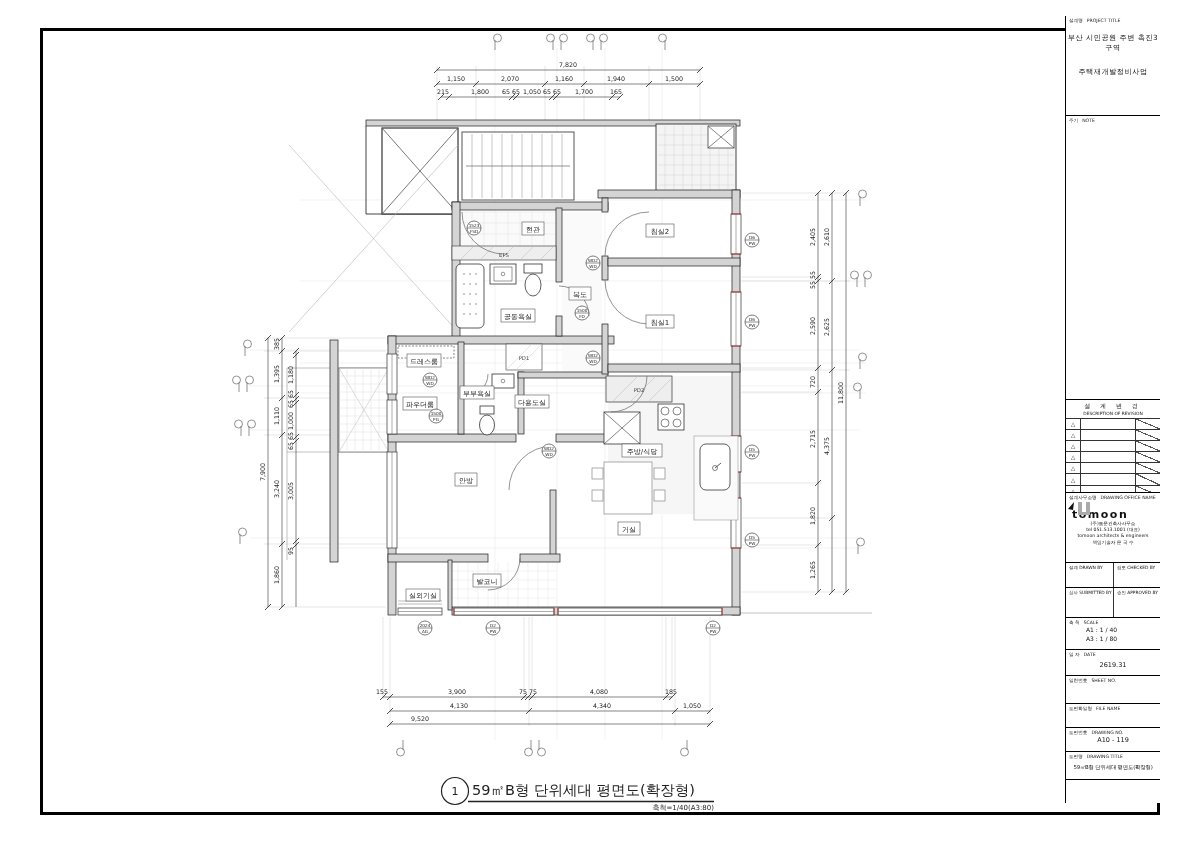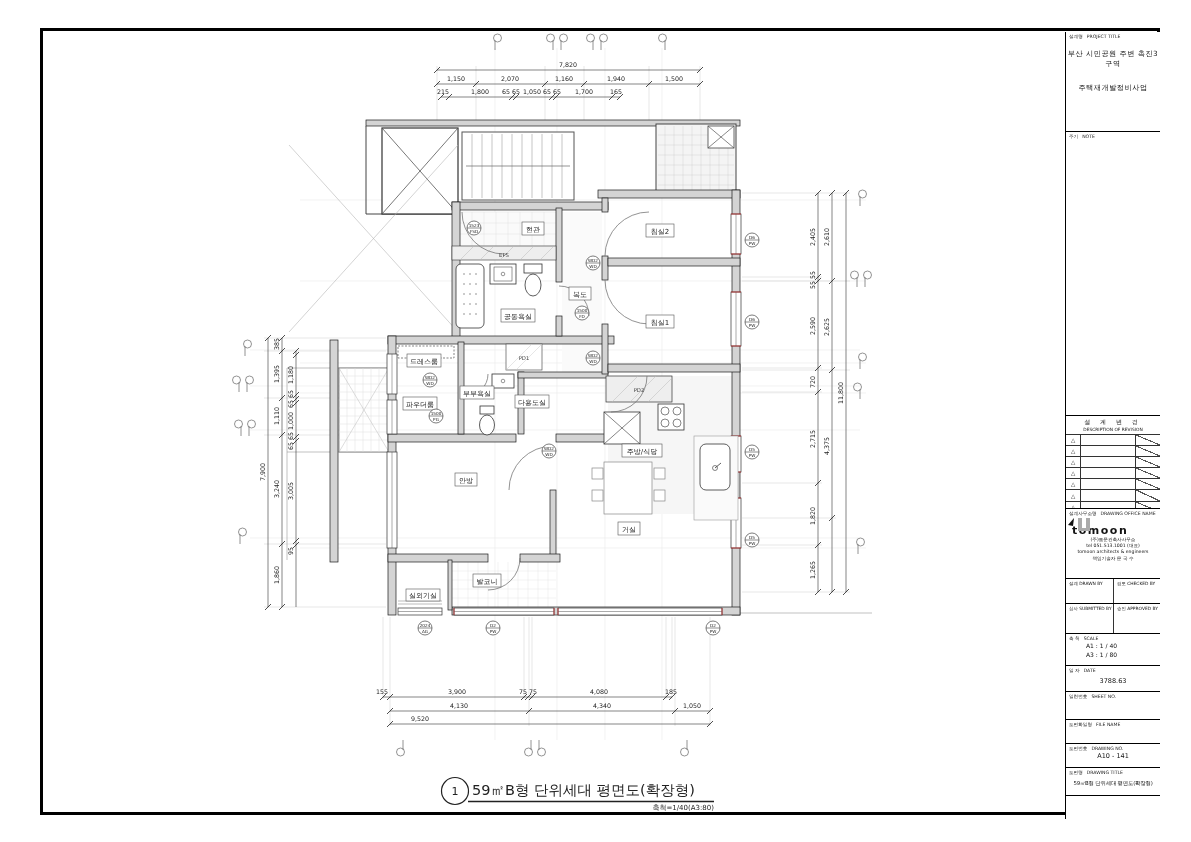--- a/index.html
+++ b/index.html
@@ -8,21 +8,21 @@
   svg{position:absolute;left:0;top:0;}
   svg text{font-family:"DejaVu Sans",sans-serif;fill:#222;}
   .dim{font-size:6.3px;}
   .rlabel{font-size:7px;}
   .slabel{font-size:5.3px;fill:#444;}
   .tagt{font-size:4.2px;}
   .titletxt{font-size:14.5px;}
   .scaletxt{font-size:7px;}
   .numtxt{font-size:11px;}
   
-  #tblock{position:absolute;left:1065px;top:32px;width:95px;height:787px;border-left:1.6px solid #000;box-sizing:border-box;background:#fff;font-family:"DejaVu Sans",sans-serif;color:#111;}
+  #tblock{position:absolute;left:1065px;top:16px;width:95px;height:787px;border-left:1.6px solid #000;box-sizing:border-box;background:#fff;font-family:"DejaVu Sans",sans-serif;color:#111;}
   .sec{border-bottom:1px solid #000;box-sizing:border-box;position:relative;overflow:hidden;}
   .lblrow{display:flex;gap:4px;padding:2px 3px 0 3px;font-size:4.6px;color:#222;}
   .ctr{text-align:center;}
   .projline{font-size:7.2px;letter-spacing:0.5px;margin-top:10px;}
   .revhead1{font-size:6px;letter-spacing:4px;margin-top:2px;}
   .revhead2{font-size:4.4px;}
   .revrow{display:flex;height:10.1px;border-top:0.8px solid #333;align-items:stretch;}
   .rc1{width:14px;border-right:0.8px solid #333;display:flex;align-items:center;justify-content:center;font-size:5.5px;}
   .rc2{flex:1;}
   .rc3{width:24px;border-left:0.8px solid #333;background:linear-gradient(to top right,transparent 47%,#555 47%,#555 53%,transparent 53%);}
@@ -588,40 +588,40 @@
           <span>SCALE</span>
         </div>
     <div class="valline">A1 : 1 /  40</div>
     <div class="valline">A3 : 1 /  80</div>
   </div>
   <div class="sec" style="height:26px">
     <div class="lblrow">
           <span>일 자</span>
           <span>DATE</span>
         </div>
-    <div class="valcenter">3788.63</div>
+    <div class="valcenter">2619.31</div>
   </div>
   <div class="sec" style="height:28px">
     <div class="lblrow">
           <span>일련번호</span>
           <span>SHEET NO.</span>
         </div>
   </div>
   <div class="sec" style="height:24px">
     <div class="lblrow">
           <span>도면화일명</span>
           <span>FILE NAME</span>
         </div>
   </div>
   <div class="sec" style="height:24px">
     <div class="lblrow">
           <span>도면번호</span>
           <span>DRAWING NO.</span>
         </div>
-    <div class="valcenter" style="margin-top:1px">A10 - 141</div>
+    <div class="valcenter" style="margin-top:1px">A10 - 119</div>
   </div>
   <div class="sec" style="height:28px">
     <div class="lblrow">
           <span>도면명</span>
           <span>DRAWING TITLE</span>
         </div>
     <div class="dtitle">59㎡B형 단위세대 평면도(확장형)</div>
   </div>
   <div class="sec" style="height:23px;border-bottom:none"></div>
 </div>

